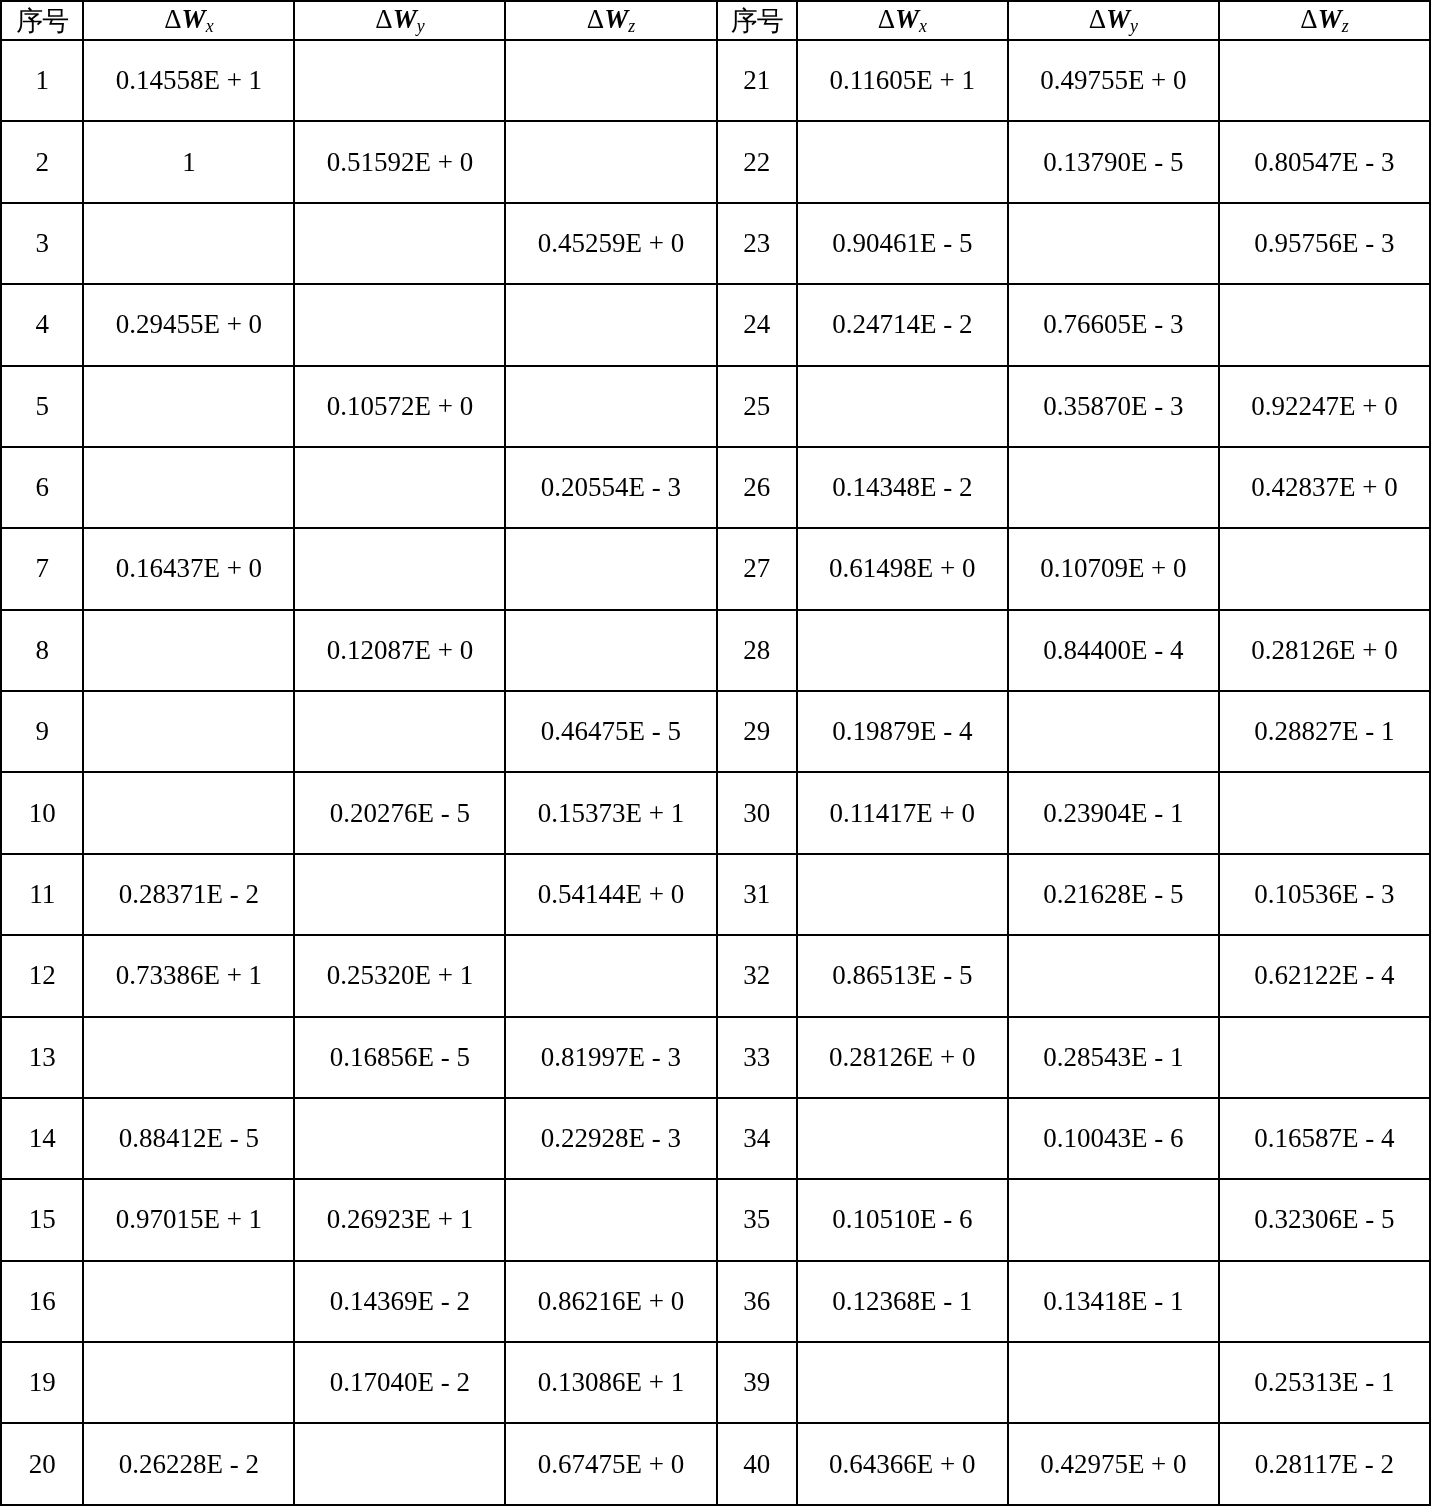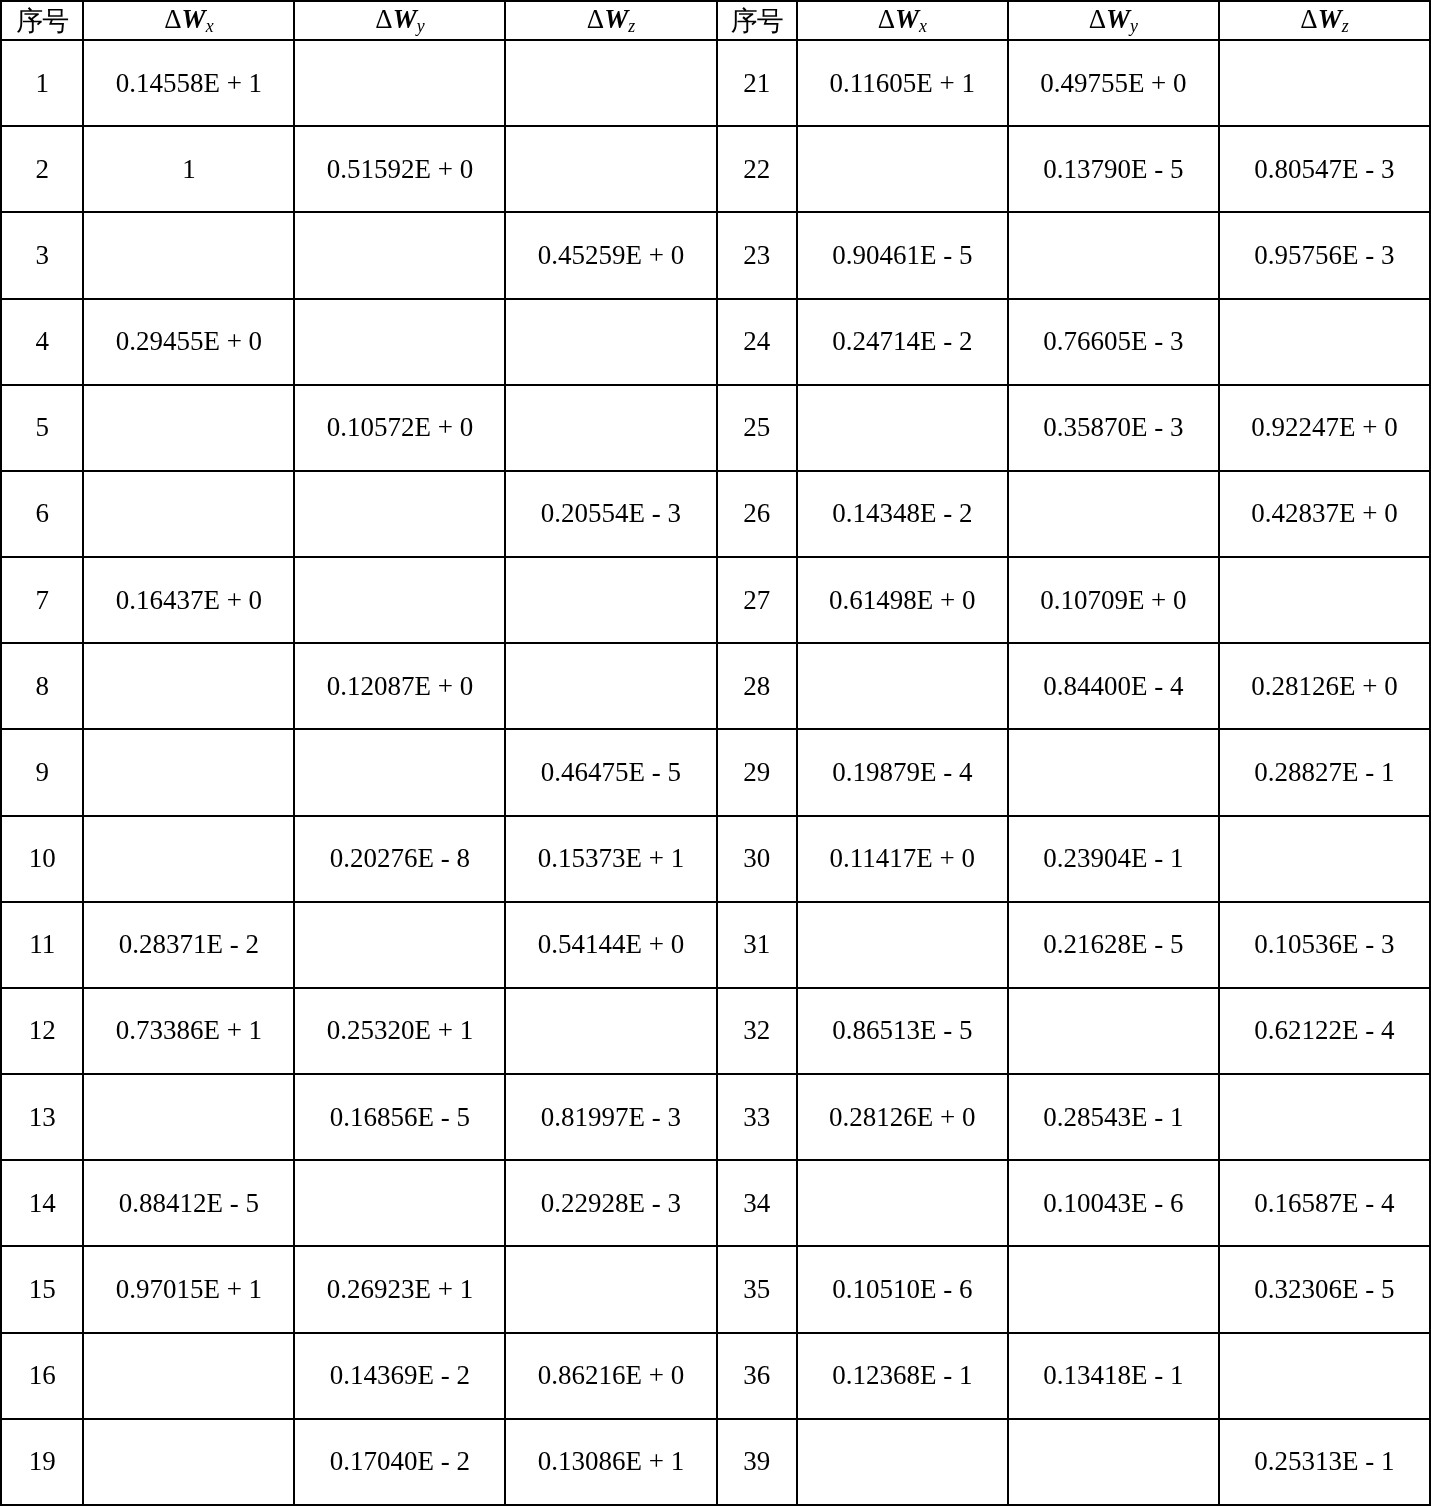--- a/index.html
+++ b/index.html
@@ -207,21 +207,21 @@
           <td class="val num-center"></td>
           <td class="val num-center div-left">0.46475E - 5</td>
           <td class="idx div-right">29</td>
           <td class="val num-center">0.19879E - 4</td>
           <td class="val num-center"></td>
           <td class="val num-center">0.28827E - 1</td>
         </tr>
         <tr>
           <td class="idx">10</td>
           <td class="val num-center"></td>
-          <td class="val num-center">0.20276E - 8</td>
+          <td class="val num-center">0.20276E - 5</td>
           <td class="val num-center div-left">0.15373E + 1</td>
           <td class="idx div-right">30</td>
           <td class="val num-center">0.11417E + 0</td>
           <td class="val num-center">0.23904E - 1</td>
           <td class="val num-center"></td>
         </tr>
         <tr>
           <td class="idx">11</td>
           <td class="val num-center">0.28371E - 2</td>
           <td class="val num-center"></td>
@@ -284,15 +284,25 @@
         <tr>
           <td class="idx">19</td>
           <td class="val num-center"></td>
           <td class="val num-center">0.17040E - 2</td>
           <td class="val num-center div-left">0.13086E + 1</td>
           <td class="idx div-right">39</td>
           <td class="val num-center"></td>
           <td class="val num-center"></td>
           <td class="val num-center">0.25313E - 1</td>
         </tr>
+        <tr>
+          <td class="idx">20</td>
+          <td class="val num-center">0.26228E - 2</td>
+          <td class="val num-center"></td>
+          <td class="val num-center div-left">0.67475E + 0</td>
+          <td class="idx div-right">40</td>
+          <td class="val num-center">0.64366E + 0</td>
+          <td class="val num-center">0.42975E + 0</td>
+          <td class="val num-center">0.28117E - 2</td>
+        </tr>
       </tbody>
   </table>
 </div>
 
 </body></html>

